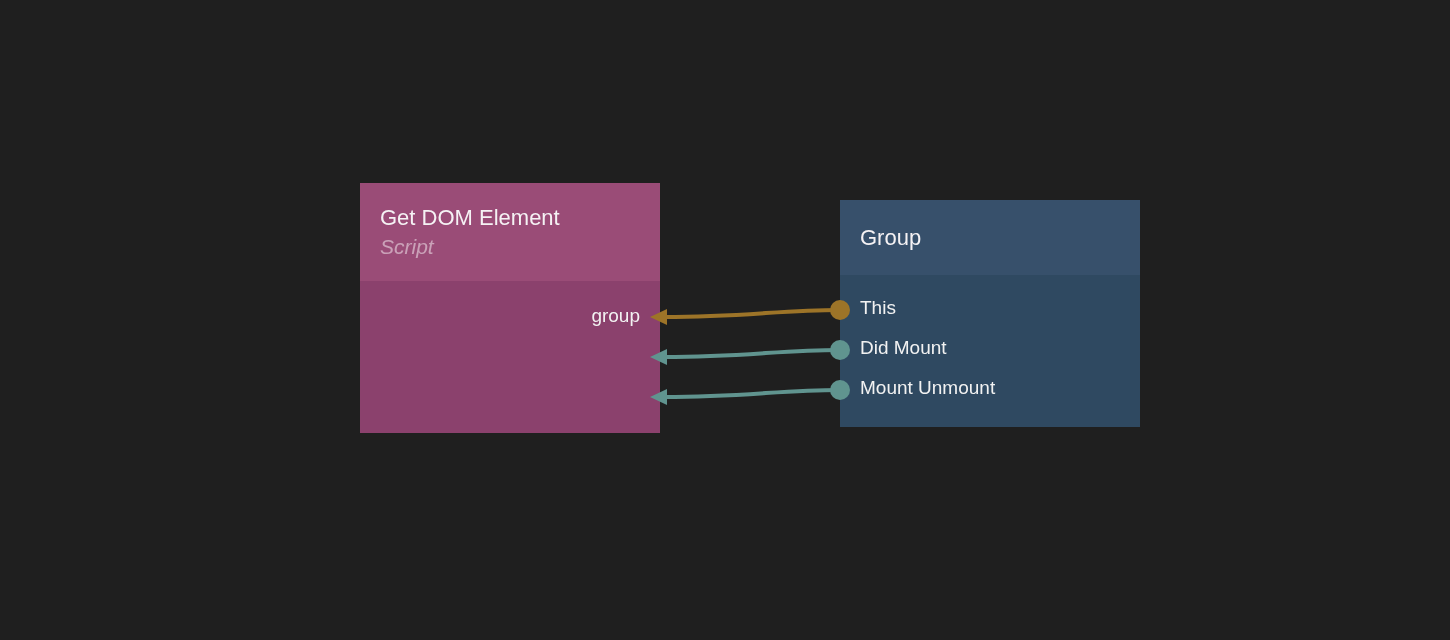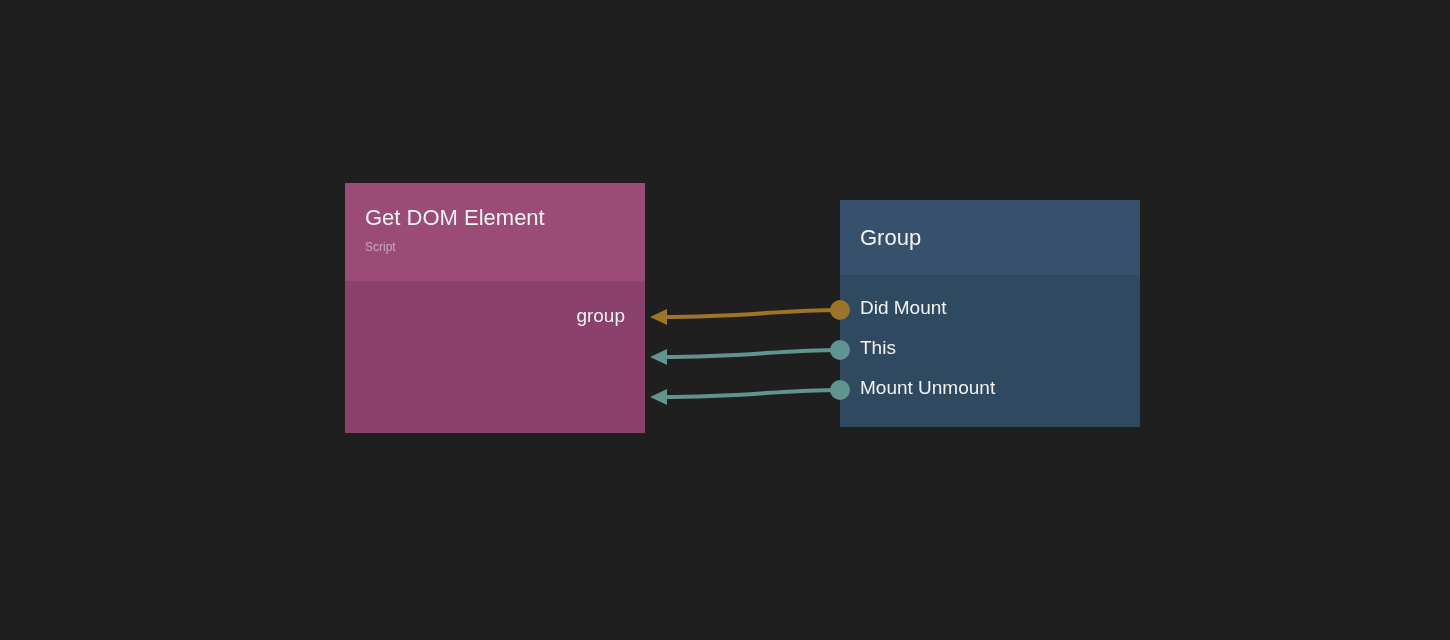--- a/index.html
+++ b/index.html
@@ -24,36 +24,37 @@
     justify-content: center;
     padding: 0 20px;
   }
   .node-title {
     font-size: 22px;
     line-height: 30px;
     color: #f5f2f4;
     white-space: nowrap;
   }
   .node-subtitle {
-    font-size: 12px;
+    font-size: 21px;
     line-height: 28px;
     color: rgba(255,255,255,0.48);
     white-space: nowrap;
+    font-style: italic;
   }
   .node-body {
     width: 100%;
   }
   .port-row {
     height: 40px;
     line-height: 40px;
     font-size: 19px;
     white-space: nowrap;
   }
   
-  .node-script { left: 345px; top: 183px; width: 300px; height: 250px; }
+  .node-script { left: 360px; top: 183px; width: 300px; height: 250px; }
   .node-script .node-header { height: 98px; }
   .node-script .node-body { height: 152px; padding: 15px 20px 0 20px; }
   .node-script .port-row { text-align: right; }
   
   .node-group { left: 840px; top: 200px; width: 300px; height: 227px; }
   .node-group .node-header { height: 75px; }
   .node-group .node-body { height: 152px; padding: 13px 20px 0 20px; }
   .node-group .port-row { text-align: left; }
 
   svg.connections {
@@ -78,22 +79,22 @@
     <div class="node-body" style="background: rgb(139, 65, 109);">
       <div class="port-row">group</div>
     </div>
   </div>
 
   <div class="node node-group">
     <div class="node-header" style="background: rgb(55, 80, 107);">
       <div class="node-title">Group</div>
     </div>
     <div class="node-body" style="background: rgb(47, 73, 97);">
+      <div class="port-row">This</div>
       <div class="port-row">Did Mount</div>
-      <div class="port-row">This</div>
       <div class="port-row">Mount Unmount</div>
     </div>
   </div>
 
   <svg class="connections" viewBox="0 0 1450 640" xmlns="http://www.w3.org/2000/svg">
       <g>
         <path d="M 840 310 C 780 310, 745 317, 664 317" stroke="#9d7428" stroke-width="4" fill="none"></path>
         <polygon points="650,317 667,309 667,325" fill="#9d7428"></polygon>
         <circle cx="840" cy="310" r="10" fill="#9d7428"></circle>
       </g>

